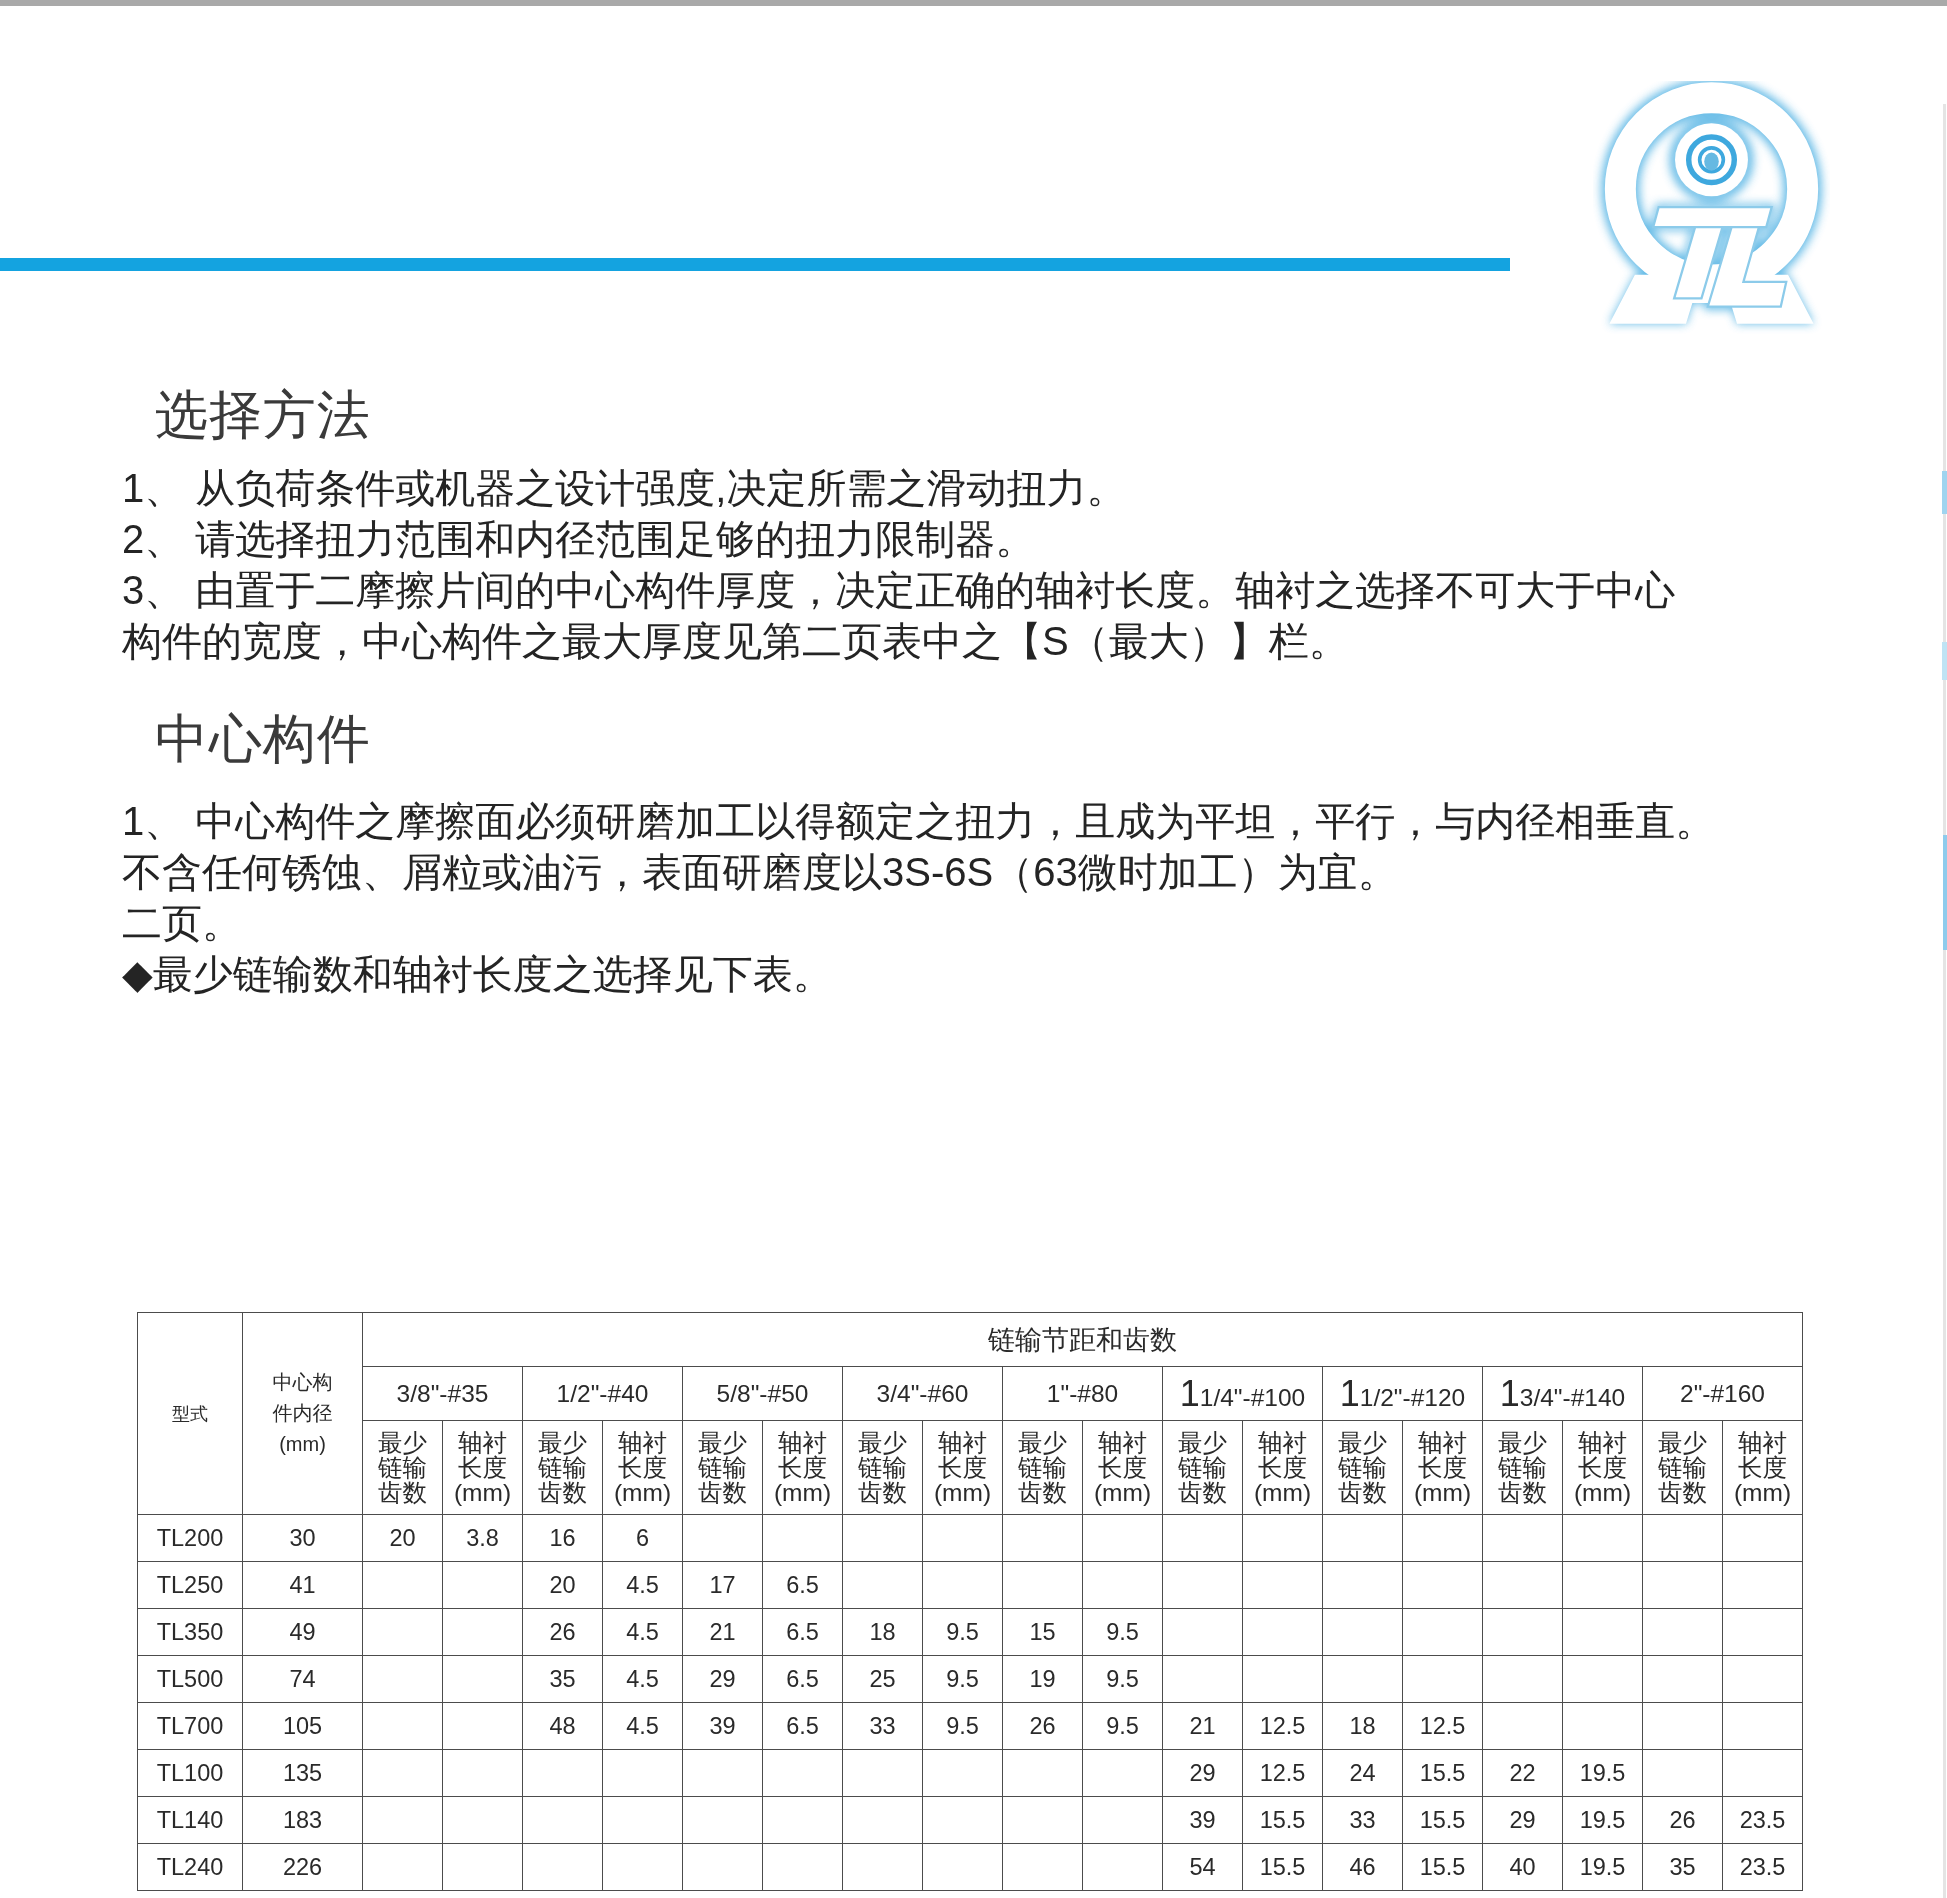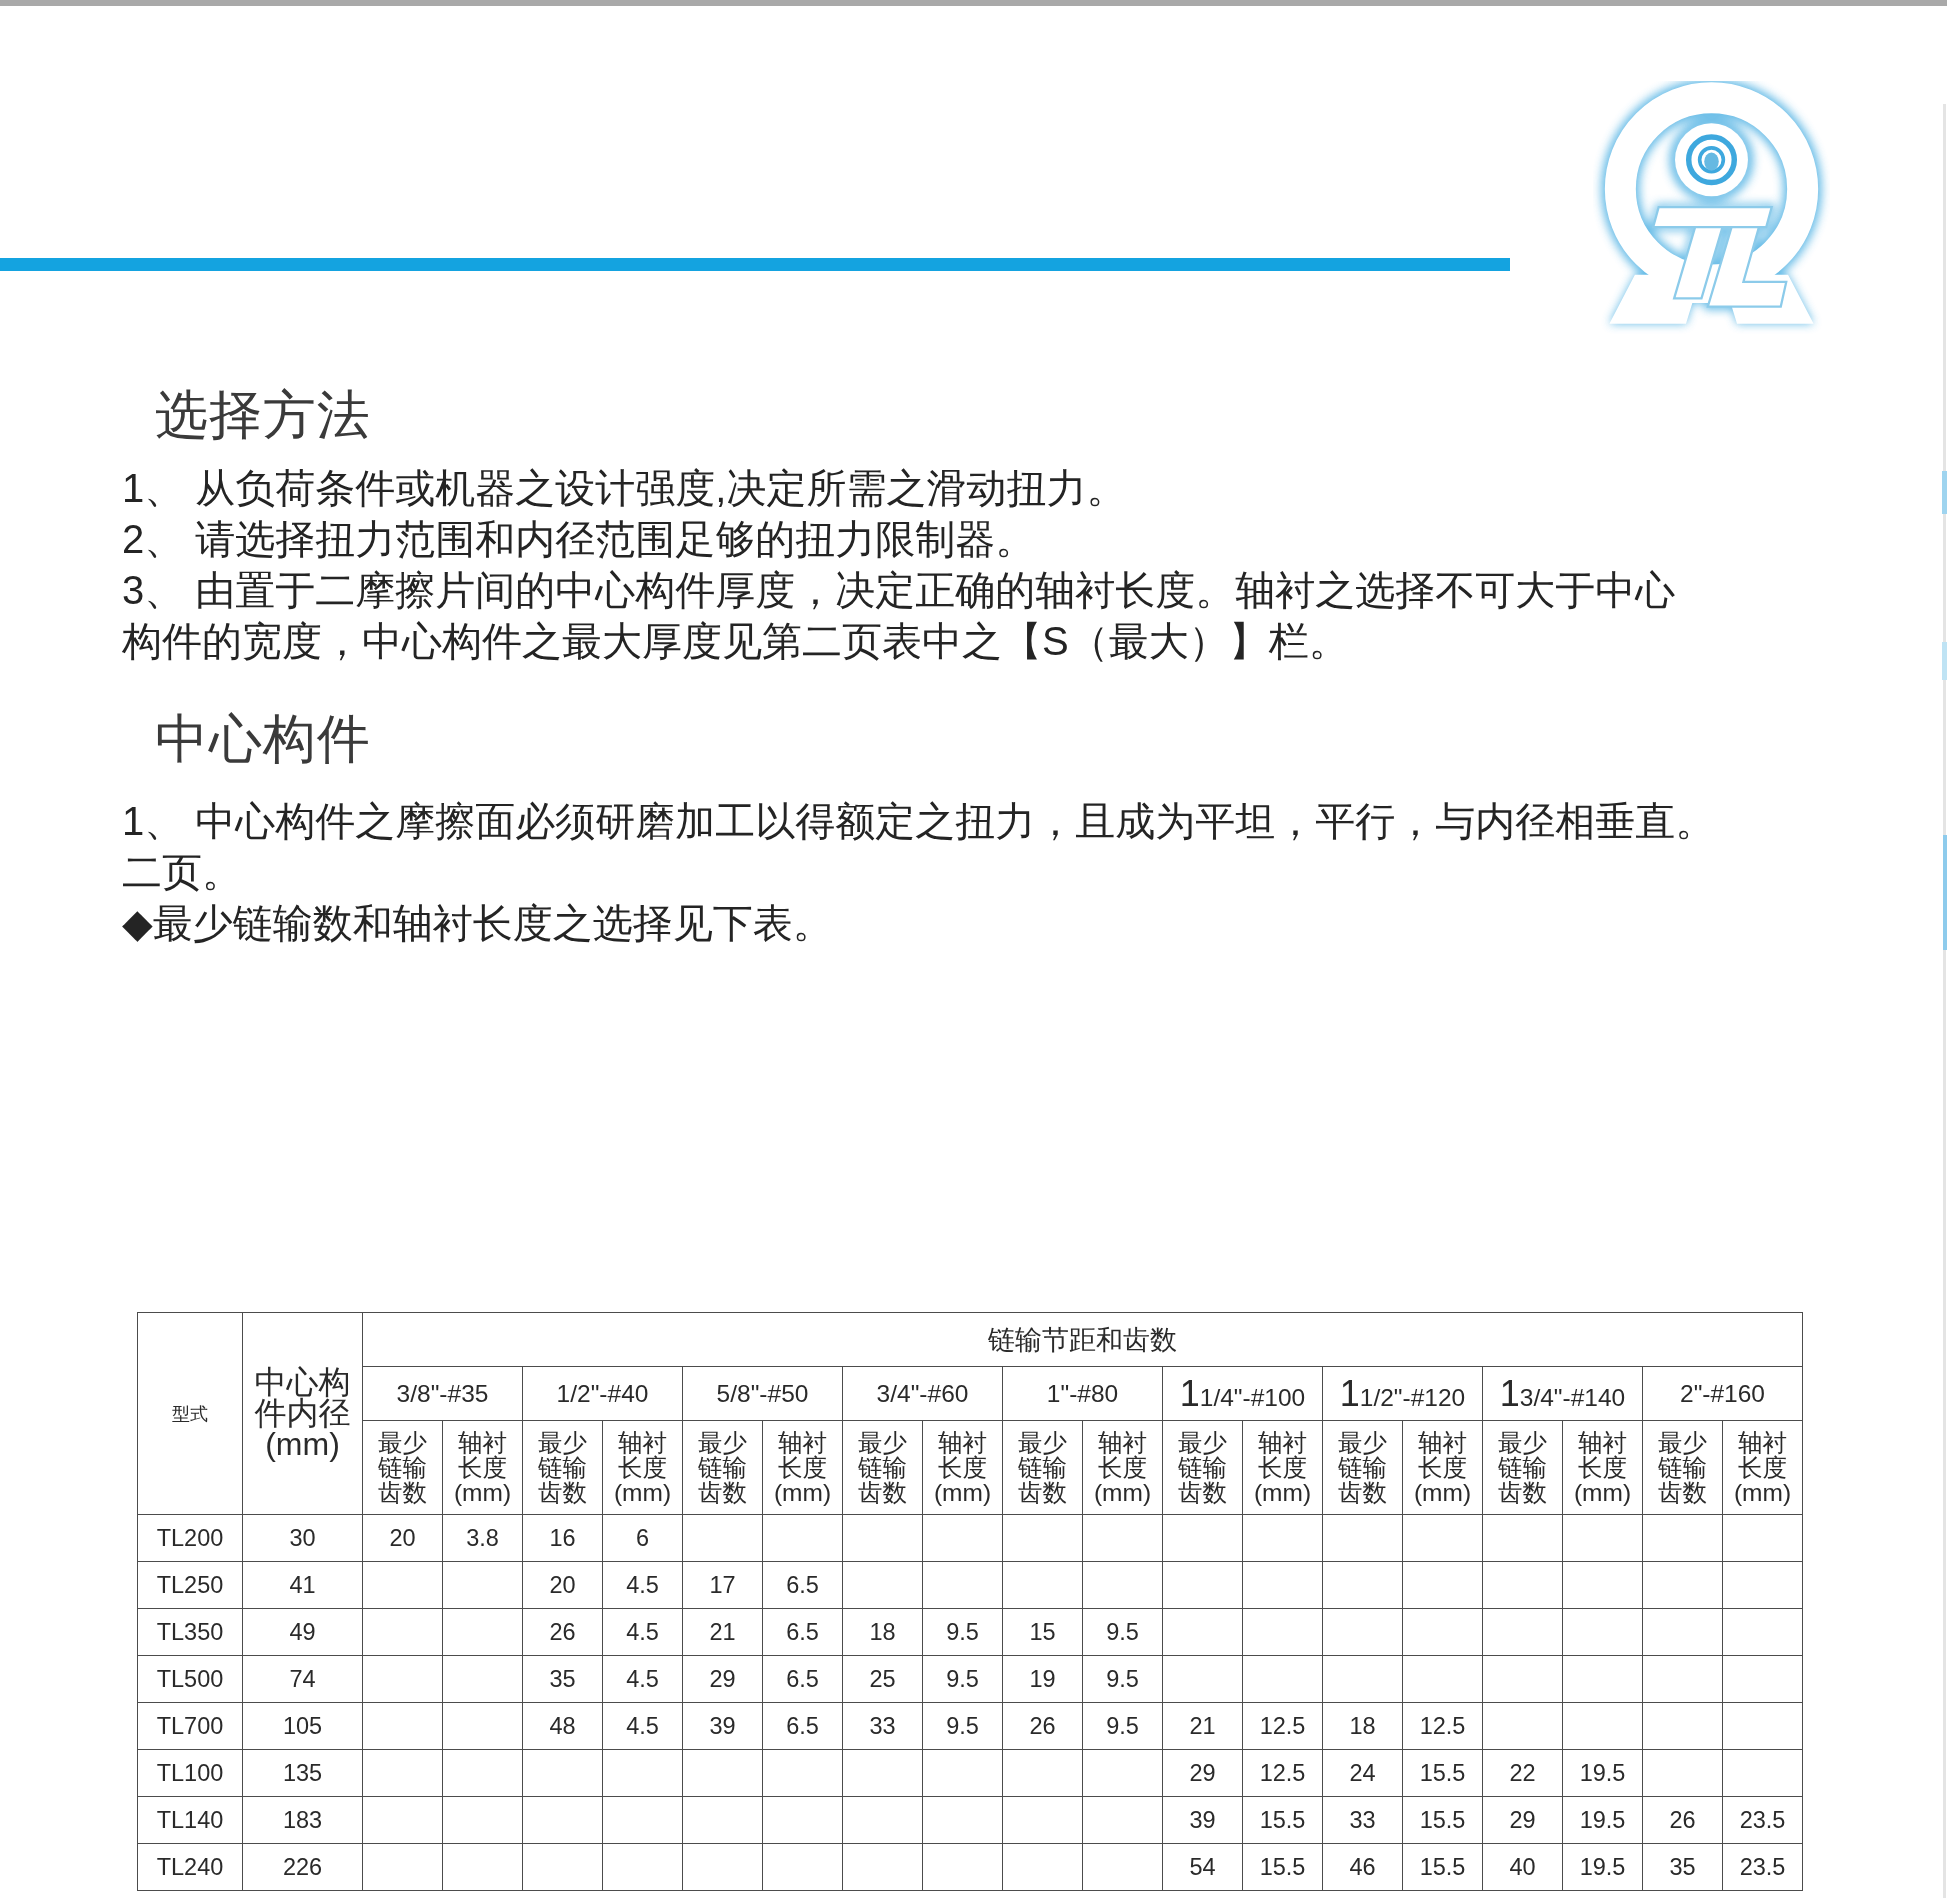--- a/index.html
+++ b/index.html
@@ -42,21 +42,21 @@
   .spec-table th,.spec-table td{
     border:1.4px solid #4c4c4c;
     font-weight:400;text-align:center;vertical-align:middle;
     padding:0;overflow:hidden;
   }
   .hr1{height:54px}
   .hr2{height:54px}
   .hr3{height:94px}
   .spec-table tbody tr{height:47px}
   .model-h{font-size:18px}
-  .bore-h{font-size:32px;line-height:31px}
+  .bore-h{font-size:20px;line-height:31px}
   .span-h{font-size:27px}
   .pitch-h{font-size:24.5px;white-space:nowrap}
   .pitch-h .lead{font-size:36px}
   .sub-h{font-size:24.5px;line-height:25px}
   .pre{white-space:pre-line}
   .model-cell,.bore-cell,.value-cell{font-size:23.5px}
 </style>
 </head>
 <body style="background: rgb(255, 255, 255); color: rgb(36, 36, 36);">
 
@@ -109,20 +109,21 @@
   <div class="body-block" id="body-1">
       <div class="txt-line">1、 从负荷条件或机器之设计强度,决定所需之滑动扭力。</div>
       <div class="txt-line">2、 请选择扭力范围和内径范围足够的扭力限制器。</div>
       <div class="txt-line">3、 由置于二摩擦片间的中心构件厚度，决定正确的轴衬长度。轴衬之选择不可大于中心</div>
       <div class="txt-line">构件的宽度，中心构件之最大厚度见第二页表中之【S（最大）】栏。</div>
     </div>
 
   <h1 class="h-sec" id="heading-2">中心构件</h1>
   <div class="body-block" id="body-2">
       <div class="txt-line">1、 中心构件之摩擦面必须研磨加工以得额定之扭力，且成为平坦，平行，与内径相垂直。</div>
+      <div class="txt-line">不含任何锈蚀、屑粒或油污，表面研磨度以3S-6S（63微时加工）为宜。</div>
       <div class="txt-line">二页。</div>
       <div class="txt-line">◆最少链输数和轴衬长度之选择见下表。</div>
     </div>
 
   <table class="spec-table">
     <colgroup id="table-cols">
         <col style="width: 105px;">
         <col style="width: 120px;">
         <col style="width: 80px;">
         <col style="width: 80px;">

